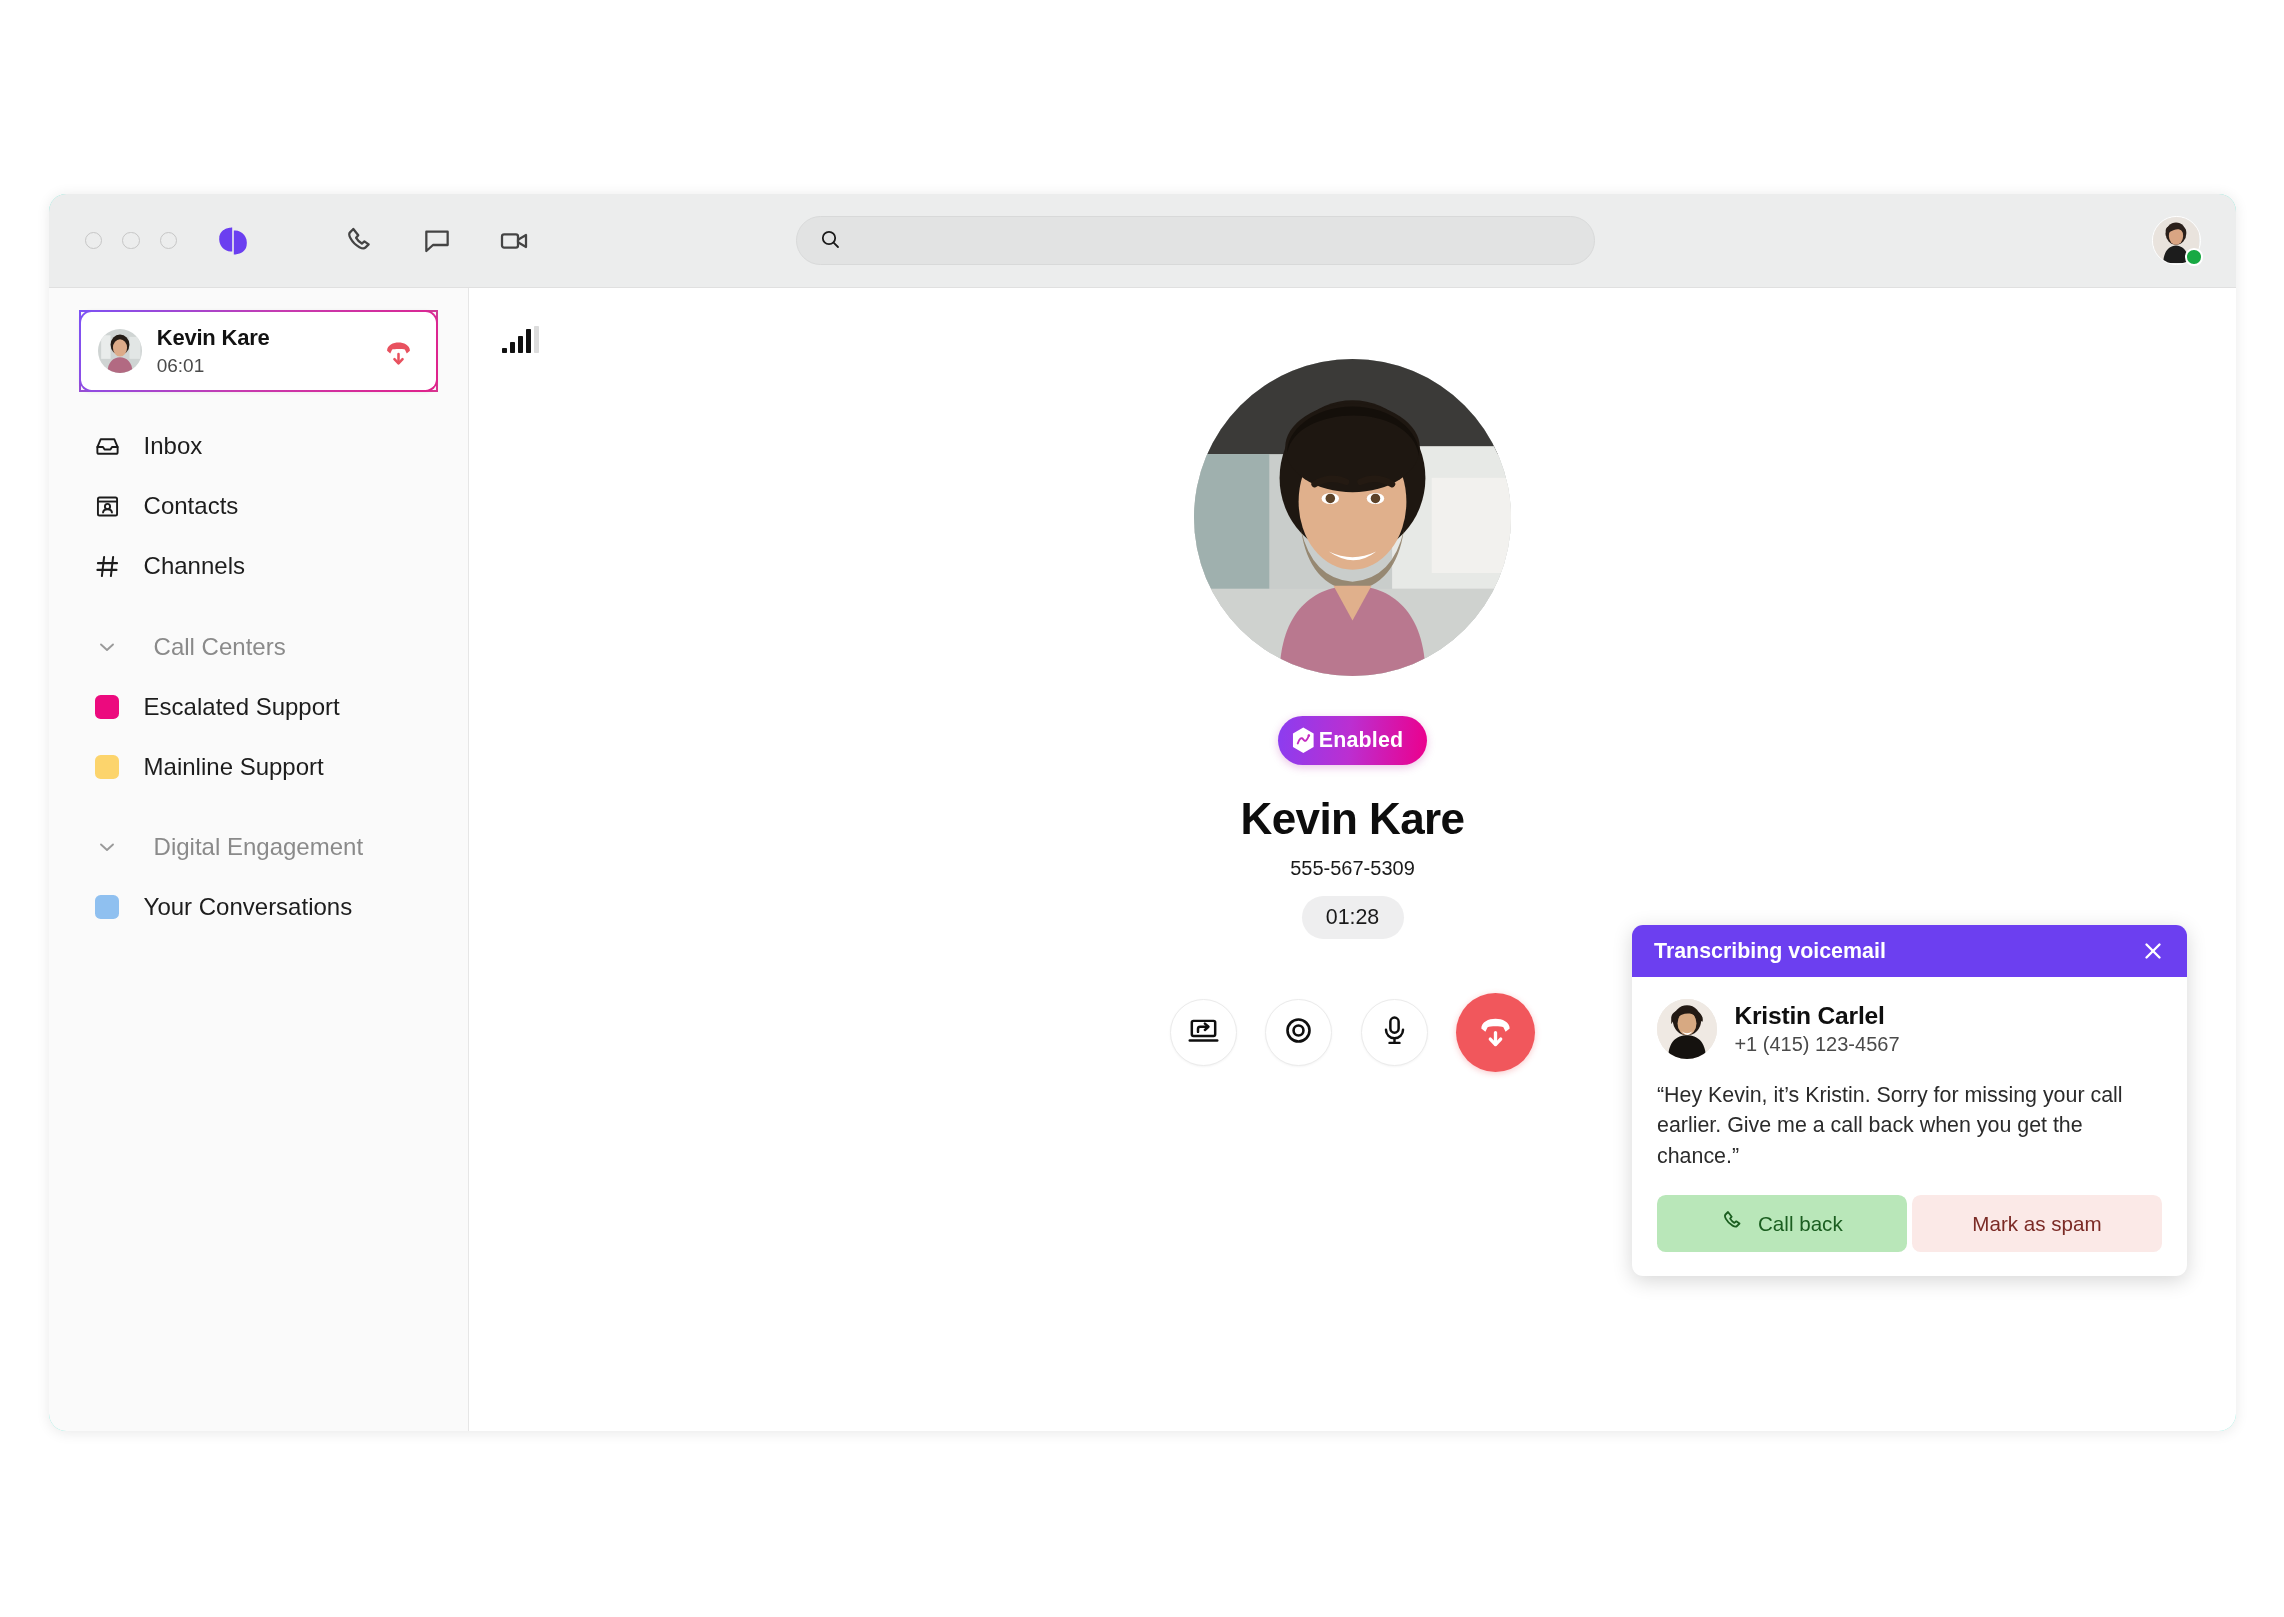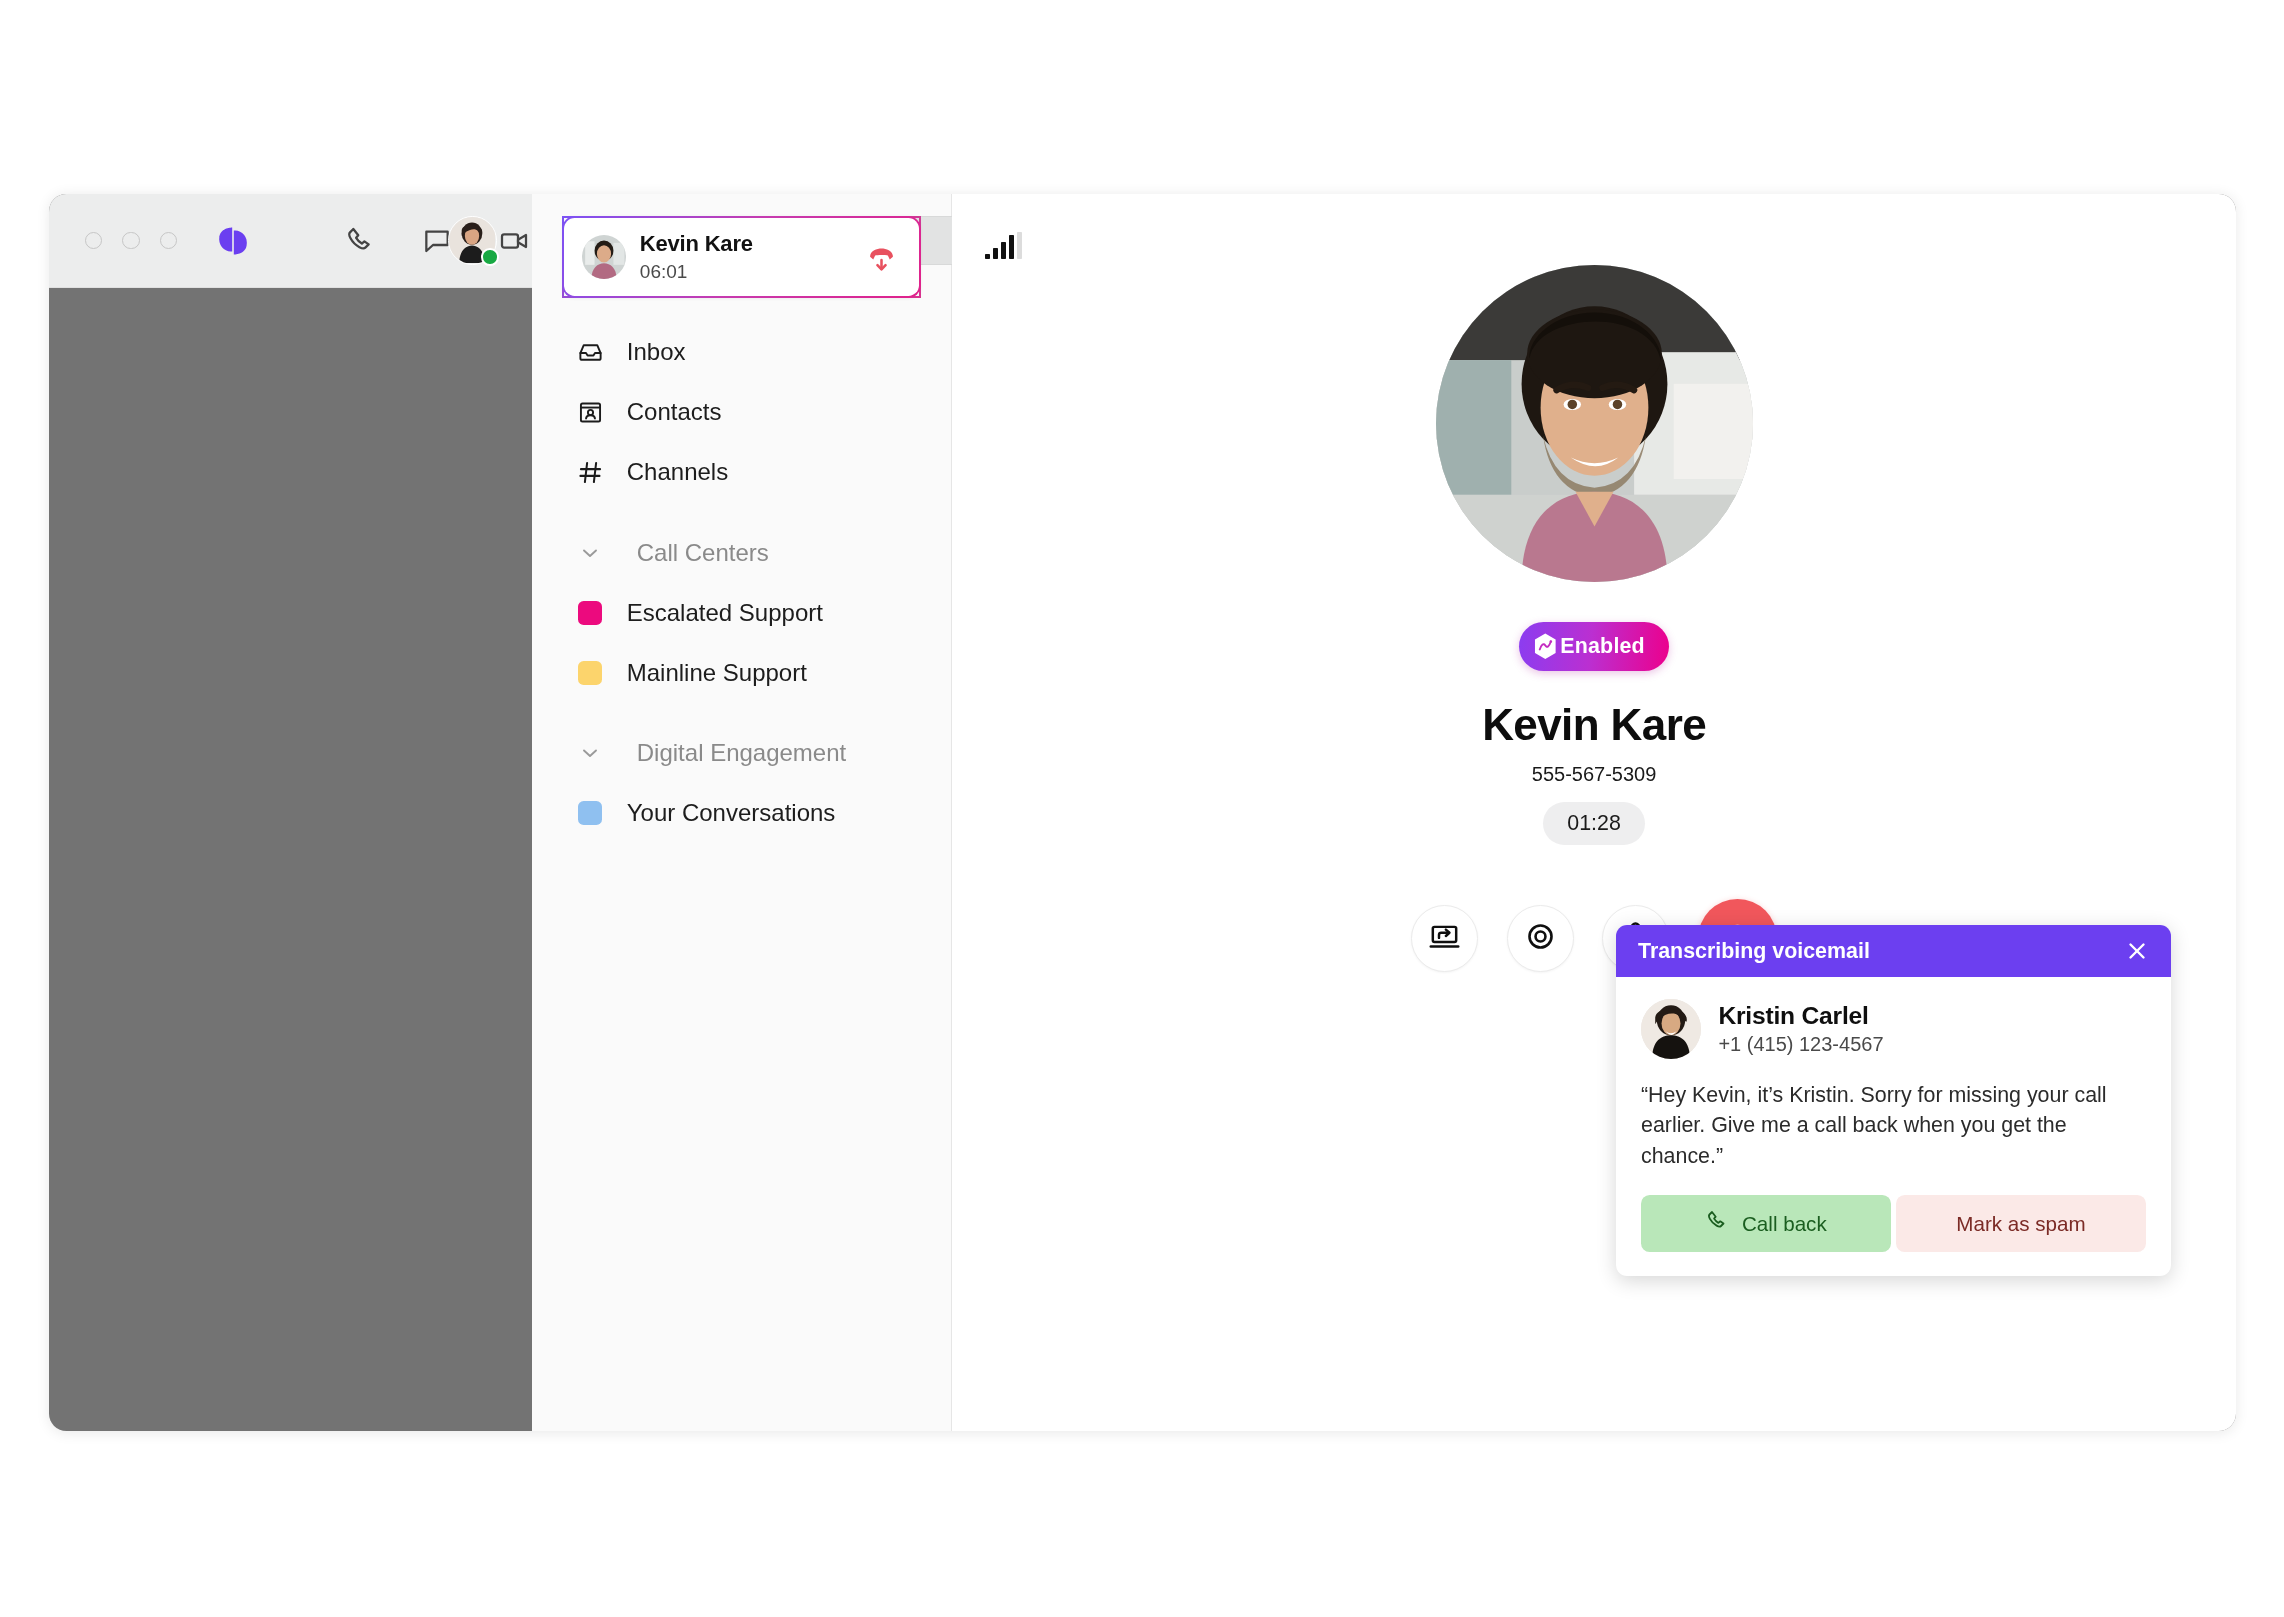--- a/index.html
+++ b/index.html
@@ -12,26 +12,26 @@
     overflow: hidden;
   }
 
   
   .app-window {
     position: absolute;
     left: 49px;
     top: 194px;
     width: 2187px;
     height: 1237px;
-    background: #737373;
+    background: #5eead4;
     border-radius: 17.4px;
     box-shadow: 0 1.6px 14.3px rgba(0,0,0,0.09);
     overflow: hidden;
     display: flex;
-    flex-direction: row;
+    flex-direction: column;
   }
 
   
   .titlebar {
     height: 94px;
     background: #eceded;
     border-bottom: 0.8px solid #e0e0e0;
     display: flex;
     align-items: center;
     flex-shrink: 0;
@@ -265,21 +265,21 @@
   .ctrl.end {
     width: 79px; height: 79px;
     background: #f1575c;
     border: none;
     box-shadow: 0 1.6px 6.3px rgba(241,87,92,0.32);
   }
 
   
   .vm-card {
     position: absolute;
-    right: 65px;
+    right: 49px;
     bottom: 155px;
     width: 555px;
     background: #ffffff;
     border-radius: 11px;
     box-shadow: 0 4.8px 20.6px rgba(0,0,0,0.16);
     overflow: hidden;
   }
   .vm-head {
     height: 52px;
     background: #6c3ff0;

